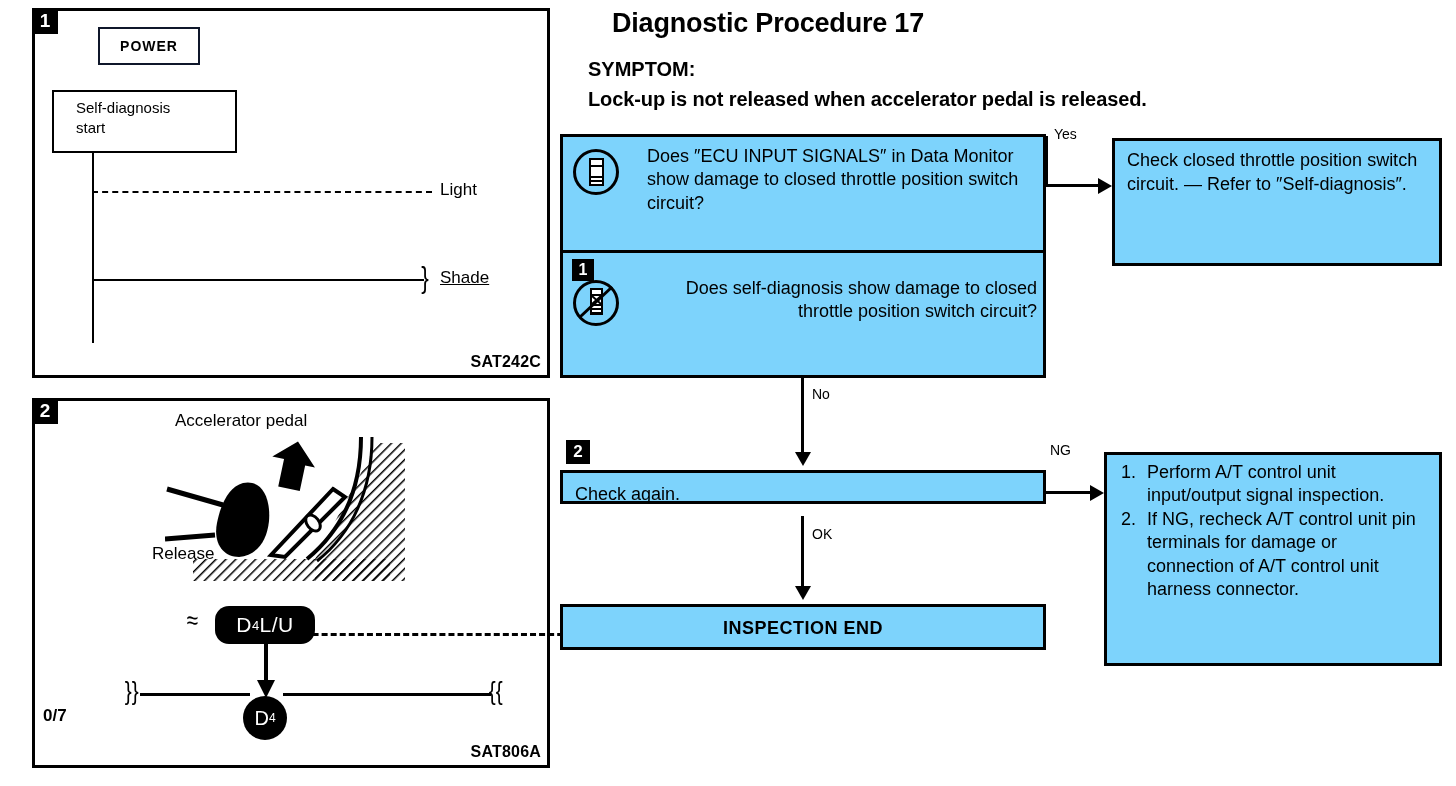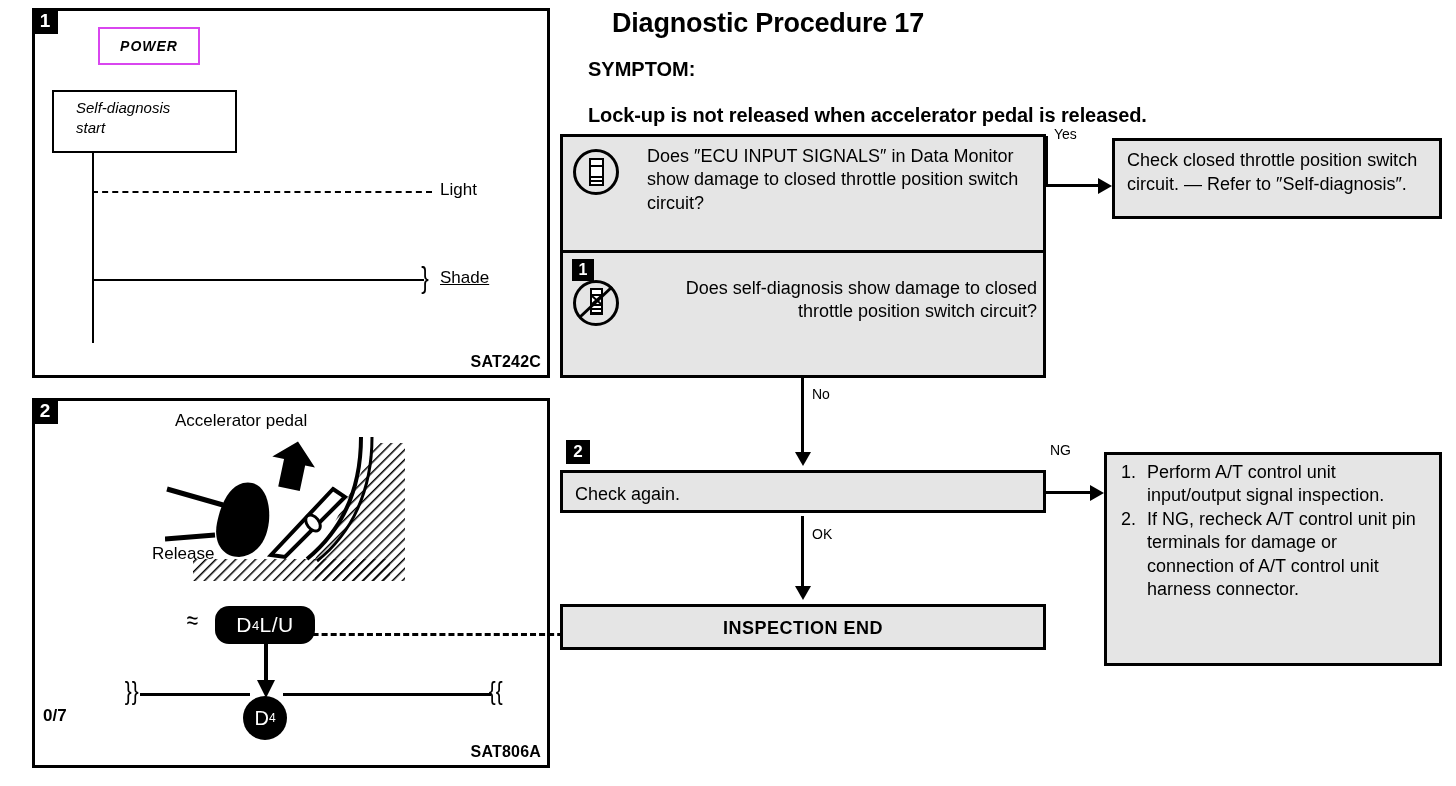--- a/index.html
+++ b/index.html
@@ -44,37 +44,36 @@
     font-size: 16px;
     font-weight: bold;
     letter-spacing: .2px;
   }
 
   
   .power-box {
     position: absolute;
     left: 63px; top: 16px;
     width: 102px; height: 38px;
-    border: 2px solid #d946ef;
+    border: 2px solid #0f172a;
     box-sizing: border-box;
     font-size: 14px;
     font-weight: bold;
     letter-spacing: 1px;
-    display: flex; align-items: center; justify-content: center; font-style: italic;
+    display: flex; align-items: center; justify-content: center;
   }
   .selfdiag-box {
     position: absolute;
     left: 17px; top: 79px;
     width: 185px; height: 63px;
     border: 2px solid #000;
     box-sizing: border-box;
     font-size: 15px;
     padding: 6px 0 0 22px;
     line-height: 1.35;
-    font-style: italic;
   }
   .wave-vline {
     position: absolute;
     left: 57px; top: 142px;
     width: 2px; height: 190px;
     background: #000;
   }
   .wave-light {
     position: absolute;
     left: 57px; top: 180px;
@@ -179,34 +178,33 @@
     left: 588px; top: 58px;
     font-size: 20px;
     font-weight: bold;
   }
   #symptom-text {
     position: absolute;
     left: 588px; top: 88px;
     font-size: 20px;
     font-weight: bold;
     letter-spacing: -.1px;
-    margin-top: 16px;
   }
 
   
   .fc-box {
     position: absolute;
     border: 3px solid #000;
-    background: #e5e5e5;
+    background: #7dd3fc;
     box-sizing: border-box;
   }
   #decision-box   { left: 560px; top: 134px; width: 486px; height: 244px; }
-  #check-again-box{ left: 560px; top: 470px; width: 486px; height: 43px; }
+  #check-again-box{ left: 560px; top: 470px; width: 486px; height: 34px; }
   #inspection-end-box { left: 560px; top: 604px; width: 486px; height: 46px; }
-  #yes-result-box { left: 1112px; top: 138px; width: 330px; height: 81px; }
+  #yes-result-box { left: 1112px; top: 138px; width: 330px; height: 128px; }
   #ng-result-box  { left: 1104px; top: 452px; width: 338px; height: 214px; }
 
   .dec-upper { position: absolute; left: 0; top: 0; width: 100%; height: 113px; }
   .dec-divider {
     position: absolute;
     left: 0; top: 113px;
     width: 100%; height: 3px;
     background: #000;
   }
   .or-wrap {

